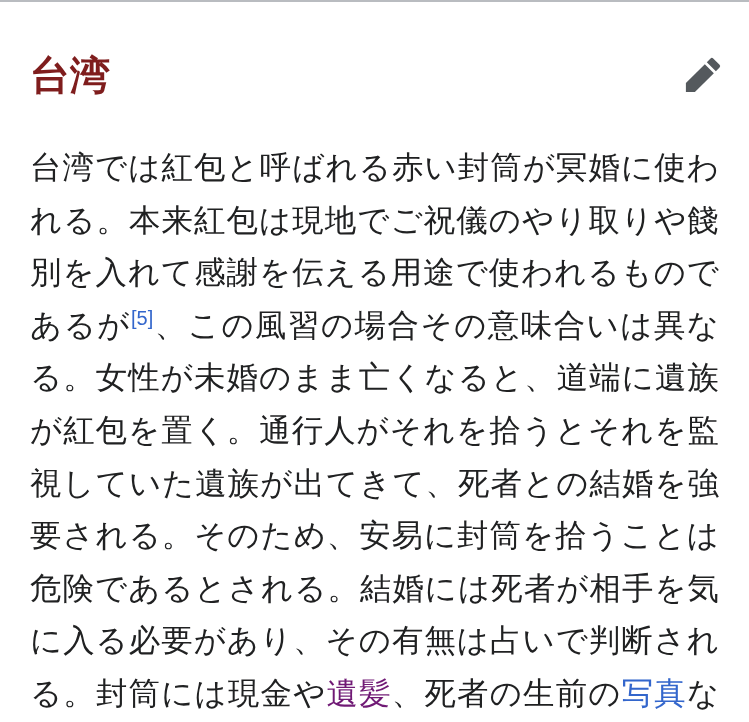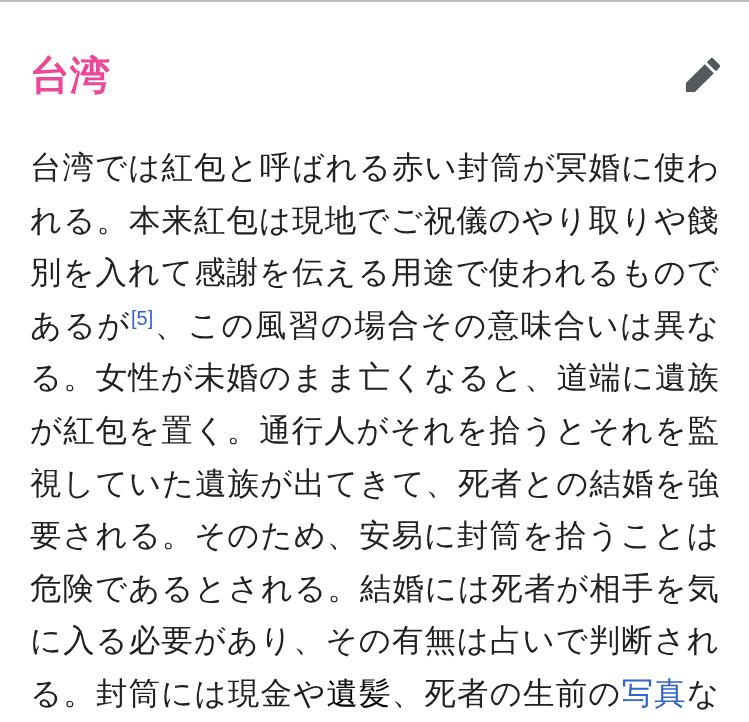--- a/index.html
+++ b/index.html
@@ -29,21 +29,21 @@
     display: flex;
     align-items: center;
     justify-content: space-between;
     margin-top: 50px;
     height: 50px;
   }
   .section-title {
     margin: 0;
     font-size: 40px;
     font-weight: 700;
-    color: #ec4899;
+    color: #7f1d1d;
     line-height: 1.1;
   }
   .edit-button {
     background: none;
     border: none;
     padding: 0;
     margin: 0 -6px 0 0;
     width: 44px;
     height: 44px;
     display: flex;
@@ -72,21 +72,21 @@
     position: relative;
     top: -0.55em;
   }
   a.ref-link,
   a.blue-link {
     color: #3366cc;
     text-decoration: none;
     cursor: pointer;
   }
   a.red-link {
-    color: #000000;
+    color: #701a75;
     text-decoration: none;
     cursor: pointer;
   }
 </style>
 </head>
 <body>
 
 <div class="top-divider"></div>
 
 <div class="page">

